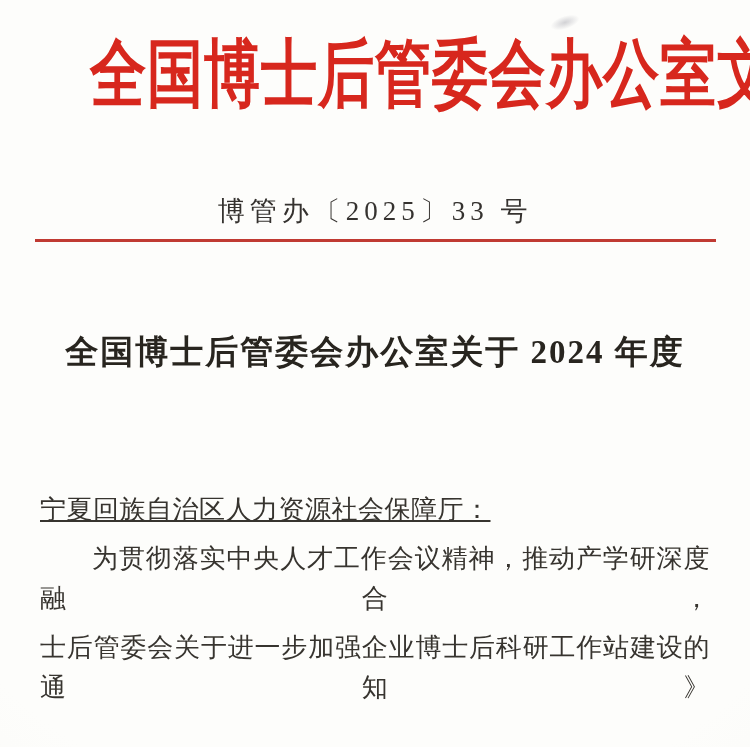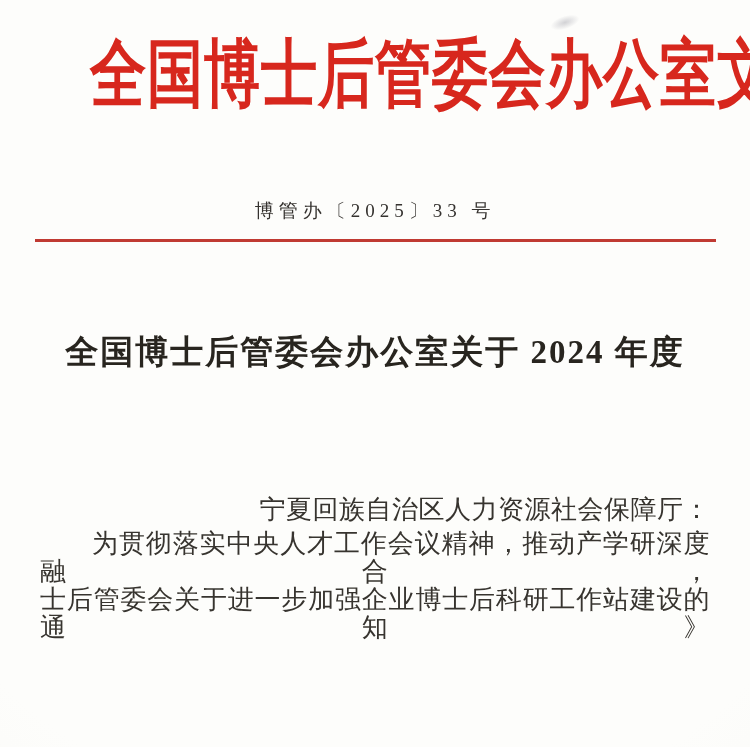--- a/index.html
+++ b/index.html
@@ -35,21 +35,21 @@
     letter-spacing: 1px;
   }
 
   
   .doc-number {
     position: absolute;
     top: 194px;
     left: 0;
     width: 750px;
     text-align: center;
-    font-size: 19px;
+    font-size: 27px;
     line-height: 34px;
     letter-spacing: 5px;
     color: #35322f;
   }
 
   
   .red-divider {
     position: absolute;
     top: 239px;
     left: 35px;
@@ -79,26 +79,28 @@
     position: absolute;
     top: 490px;
     left: 40px;
     width: 670px;
     font-size: 26px;
     color: #37342f;
     letter-spacing: 0.5px;
   }
   .salutation {
     line-height: 40px;
-    text-align: right;
+    text-align: left;
+    text-decoration: underline;
   }
   .body-line {
-    line-height: 28px;
+    line-height: 40px;
     text-align: justify;
     text-align-last: justify;
+    margin-top: 9px;
   }
   .body-line.indent {
     text-indent: 2em;
   }
 
   
   .smudge {
     position: absolute;
     top: 16px;
     left: 550px;

